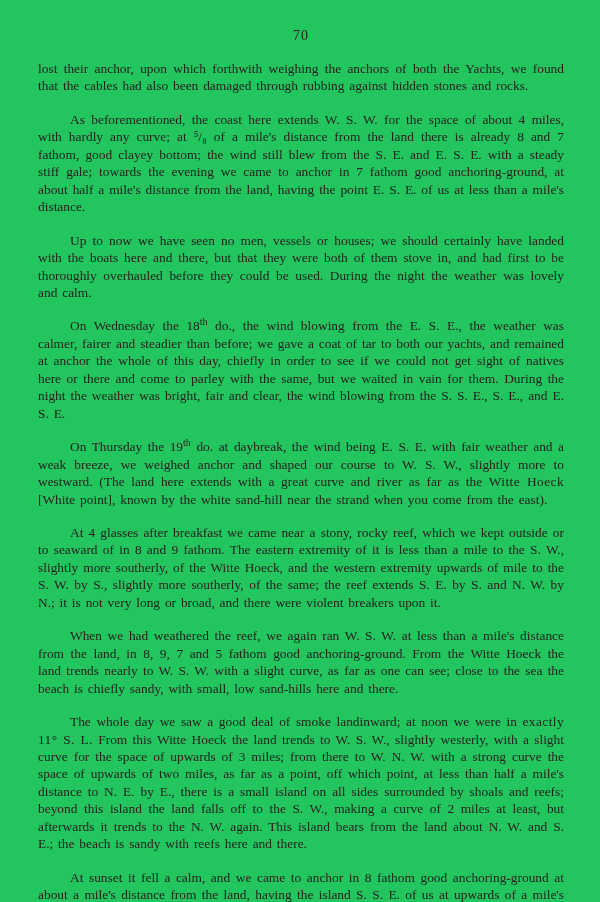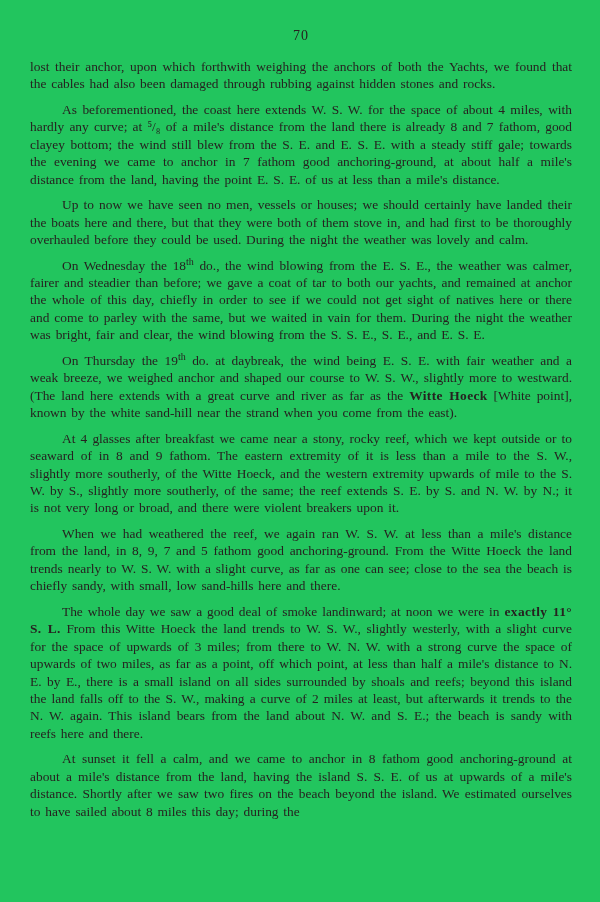--- a/index.html
+++ b/index.html
@@ -25,45 +25,45 @@
     margin: 0 0 14px 0;
     color: #262220;
   }
   .page-body {
     font-size: 13.4px;
     line-height: 17.45px;
     text-align: justify;
     word-spacing: 1.5px;
   }
   .page-body p {
-    margin: 8px;
+    margin: 16px;
     padding: 0;
   }
   .page-body p.indent {
     text-indent: 32px;
   }
   .page-body b {
-    font-weight: bold;
+    font-weight: normal;
     letter-spacing: 0.4px;
   }
   .page-body sup {
     font-size: 10px;
     line-height: 0;
     vertical-align: super;
   }
 </style>
 </head>
 <body>
 
 <div class="paper">
   <div class="page-number">70</div>
   <div class="page-body">
       <p><span>lost their anchor, upon which forthwith weighing the anchors of both the Yachts, we found that the cables had also been damaged through rubbing against hidden stones and rocks.</span></p>
       <p class="indent"><span>As beforementioned, the coast here extends W. S. W. for the space of about 4 miles, with hardly any curve; at ⁵/₈ of a mile's distance from the land there is already 8 and 7 fathom, good clayey bottom; the wind still blew from the S. E. and E. S. E. with a steady stiff gale; towards the evening we came to anchor in 7 fathom good anchoring-ground, at about half a mile's distance from the land, having the point E. S. E. of us at less than a mile's distance.</span></p>
-      <p class="indent"><span>Up to now we have seen no men, vessels or houses; we should certainly have landed their the boats here and there, but that they were both of them stove in, and had first to be thoroughly overhauled before they could be used. During the night the weather was lovely and calm.</span></p>
+      <p class="indent"><span>Up to now we have seen no men, vessels or houses; we should certainly have landed with the boats here and there, but that they were both of them stove in, and had first to be thoroughly overhauled before they could be used. During the night the weather was lovely and calm.</span></p>
       <p class="indent"><span>On Wednesday the 18</span><sup>th</sup><span> do., the wind blowing from the E. S. E., the weather was calmer, fairer and steadier than before; we gave a coat of tar to both our yachts, and remained at anchor the whole of this day, chiefly in order to see if we could not get sight of natives here or there and come to parley with the same, but we waited in vain for them. During the night the weather was bright, fair and clear, the wind blowing from the S. S. E., S. E., and E. S. E.</span></p>
       <p class="indent"><span>On Thursday the 19</span><sup>th</sup><span> do. at daybreak, the wind being E. S. E. with fair weather and a weak breeze, we weighed anchor and shaped our course to W. S. W., slightly more to westward. (The land here extends with a great curve and river as far as the </span><b>Witte Hoeck</b><span> [White point], known by the white sand-hill near the strand when you come from the east).</span></p>
       <p class="indent"><span>At 4 glasses after breakfast we came near a stony, rocky reef, which we kept outside or to seaward of in 8 and 9 fathom. The eastern extremity of it is less than a mile to the S. W., slightly more southerly, of the Witte Hoeck, and the western extremity upwards of mile to the S. W. by S., slightly more southerly, of the same; the reef extends S. E. by S. and N. W. by N.; it is not very long or broad, and there were violent breakers upon it.</span></p>
       <p class="indent"><span>When we had weathered the reef, we again ran W. S. W. at less than a mile's distance from the land, in 8, 9, 7 and 5 fathom good anchoring-ground. From the Witte Hoeck the land trends nearly to W. S. W. with a slight curve, as far as one can see; close to the sea the beach is chiefly sandy, with small, low sand-hills here and there.</span></p>
       <p class="indent"><span>The whole day we saw a good deal of smoke landinward; at noon we were in </span><b>exactly 11° S. L.</b><span>  From this Witte Hoeck the land trends to W. S. W., slightly westerly, with a slight curve for the space of upwards of 3 miles; from there to W. N. W. with a strong curve the space of upwards of two miles, as far as a point, off which point, at less than half a mile's distance to N. E. by E., there is a small island on all sides surrounded by shoals and reefs; beyond this island the land falls off to the S. W., making a curve of 2 miles at least, but afterwards it trends to the N. W. again. This island bears from the land about N. W. and S. E.; the beach is sandy with reefs here and there.</span></p>
       <p class="indent"><span>At sunset it fell a calm, and we came to anchor in 8 fathom good anchoring-ground at about a mile's distance from the land, having the island S. S. E. of us at upwards of a mile's distance. Shortly after we saw two fires on the beach beyond the island. We estimated ourselves to have sailed about 8 miles this day; during the</span></p>
     </div>
 </div>
 
 </body></html>

